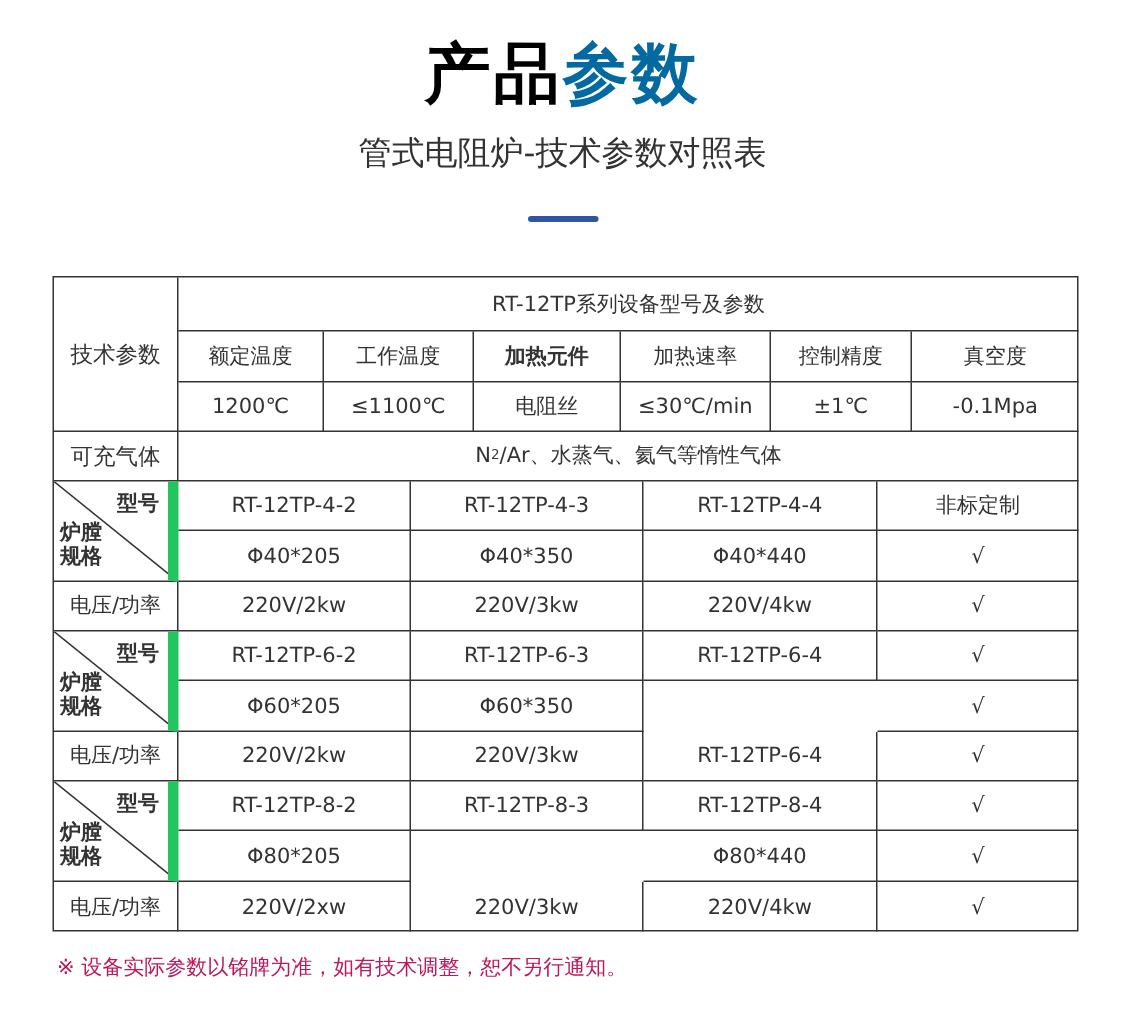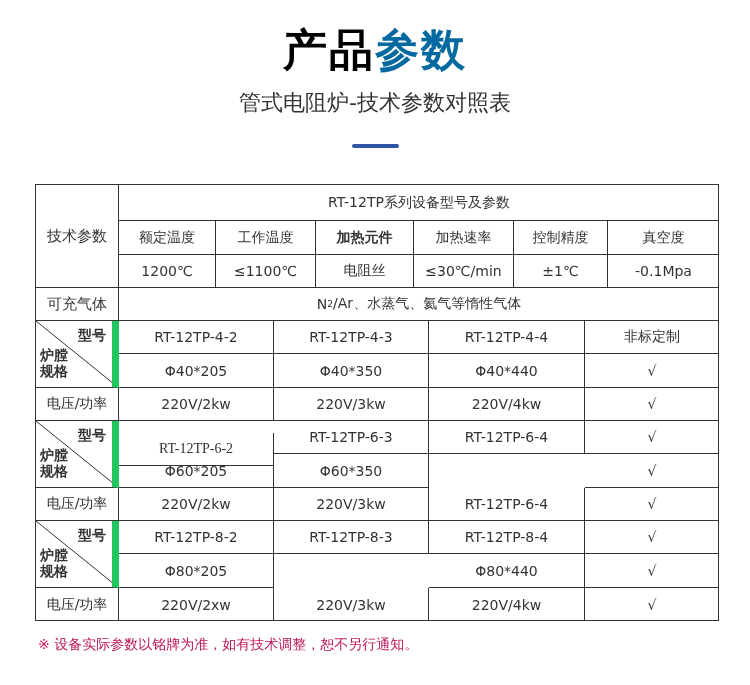--- a/index.html
+++ b/index.html
@@ -113,21 +113,21 @@
   <div class="cell" style="left:393px;top:203px;width:156px;height:33px;">220V/4kw</div>
   <div class="cell nr" style="left:549px;top:203px;width:134px;height:33px;">√</div>
 
   <div class="diag" style="left:0;top:236px;width:83px;height:67px;">
     <svg width="83" height="67">
         <line x1="0" y1="0" x2="83" y2="67" stroke="#333" stroke-width="1"></line>
       </svg>
     <span class="d-top">型号</span>
     <span class="d-bot">炉膛规格</span>
   </div>
-  <div class="cell" style="left:83px;top:248px;width:155px;height:33px;font-family:Liberation Serif, serif;">RT-12TP-6-2</div>
+  <div class="cell" style="left:83px;top:236px;width:155px;height:33px;">RT-12TP-6-2</div>
   <div class="cell" style="left:238px;top:236px;width:155px;height:33px;">RT-12TP-6-3</div>
   <div class="cell" style="left:393px;top:236px;width:156px;height:33px;">RT-12TP-6-4</div>
   <div class="cell nr" style="left:549px;top:236px;width:134px;height:33px;">√</div>
 
   <div class="cell" style="left:83px;top:269px;width:155px;height:34px;">Φ60*205</div>
   <div class="cell" style="left:238px;top:269px;width:155px;height:34px;">Φ60*350</div>
   <div class="cell nr" style="left:549px;top:269px;width:134px;height:34px;">√</div>
 
   <div class="cell" style="left:0;top:303px;width:83px;height:33px;">电压/功率</div>
   <div class="cell" style="left:83px;top:303px;width:155px;height:33px;">220V/2kw</div>

